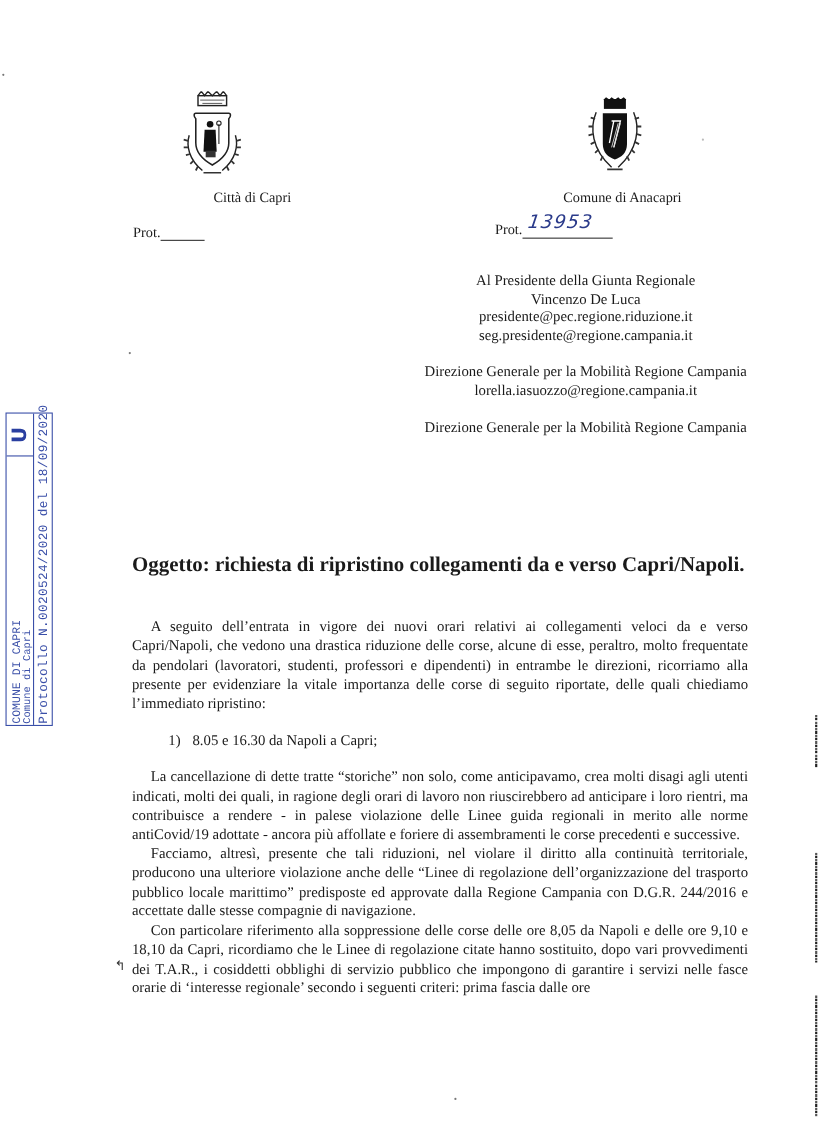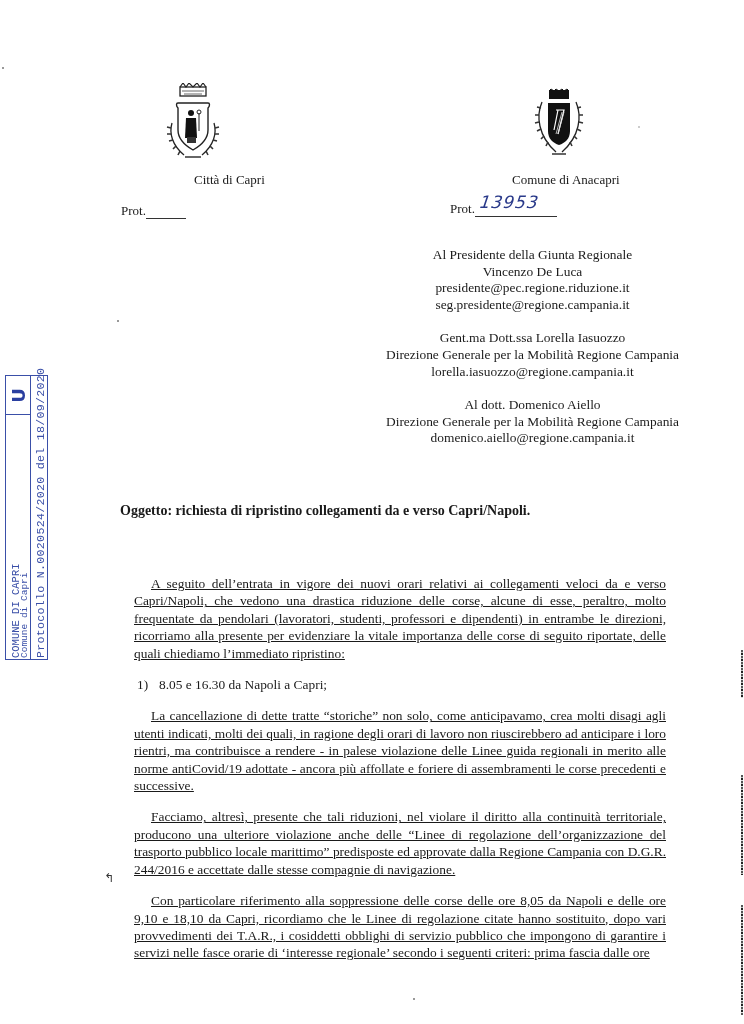--- a/index.html
+++ b/index.html
@@ -28,25 +28,25 @@
   .stamp .u-box { position:absolute; left:0; top:0; width:24px; height:38px; display:flex;
                   align-items:center; justify-content:center; }
   .stamp .u-glyph { transform:rotate(-90deg); font-family:"DejaVu Sans", sans-serif; font-weight:bold;
                     font-size:18px; color:#2a3fa0; }
   .stamp .vtext { position:absolute; transform-origin:0 0; transform:rotate(-90deg); white-space:nowrap; }
   .stamp .t1 { left:4px; top:282px; font-size:10.5px; }
   .stamp .t2 { left:13px; top:282px; font-size:9.5px; }
   .stamp .t3 { left:28px; top:282px; font-size:11.6px; letter-spacing:0.3px; }
 
   
-  .subject { position:absolute; left:120px; top:503px; font-weight:bold; font-size:14px; white-space:nowrap; }
+  .subject { position:absolute; left:120px; top:503px; font-weight:bold; font-size:19px; white-space:nowrap; }
   .body { position:absolute; left:120px; top:561px; width:560px; font-size:13.4px; line-height:17.4px;
           text-align:justify; }
-  .body p { margin:14px; text-indent:17px;text-decoration:underline; }
-  .body ol { margin:0; padding-left:0; list-style:none; }
+  .body p { margin:0; text-indent:17px; }
+  .body ol { margin:16px; padding-left:0; list-style:none; }
   .body ol li { padding-left:17px; }
   .body ol li .num { display:inline-block; width:22px; }
 
   
   .edge-strip { position:absolute; left:741px; width:2px; background:repeating-linear-gradient(180deg,#555 0 2px,#bbb 2px 3px,#222 3px 5px,#ddd 5px 6px); }
   .speck { position:absolute; width:2px; height:2px; background:#777; border-radius:50%; }
   .margin-mark { position:absolute; font-size:12px; color:#333; font-family:"DejaVu Sans", sans-serif; }
 </style>
 </head>
 <body>
@@ -104,28 +104,25 @@
 </div>
 
 <div class="recipients">
   <div class="recipient-block">
     <div>Al Presidente della Giunta Regionale</div>
     <div>Vincenzo De Luca</div>
     <div>presidente@pec.regione.riduzione.it</div>
     <div>seg.presidente@regione.campania.it</div>
   </div>
   <div class="recipient-block">
-    <div>Gent.ma Dott.ssa Lorella Iasuozzo</div>
     <div>Direzione Generale per la Mobilità Regione Campania</div>
     <div>lorella.iasuozzo@regione.campania.it</div>
   </div>
   <div class="recipient-block">
-    <div>Al dott. Domenico Aiello</div>
     <div>Direzione Generale per la Mobilità Regione Campania</div>
-    <div>domenico.aiello@regione.campania.it</div>
   </div>
 </div>
 
 <div class="stamp">
   <div class="divider-v"></div>
   <div class="divider-h"></div>
   <div class="u-box">
     <span class="u-glyph">U</span>
   </div>
   <div class="vtext t1">COMUNE DI CAPRI</div>

